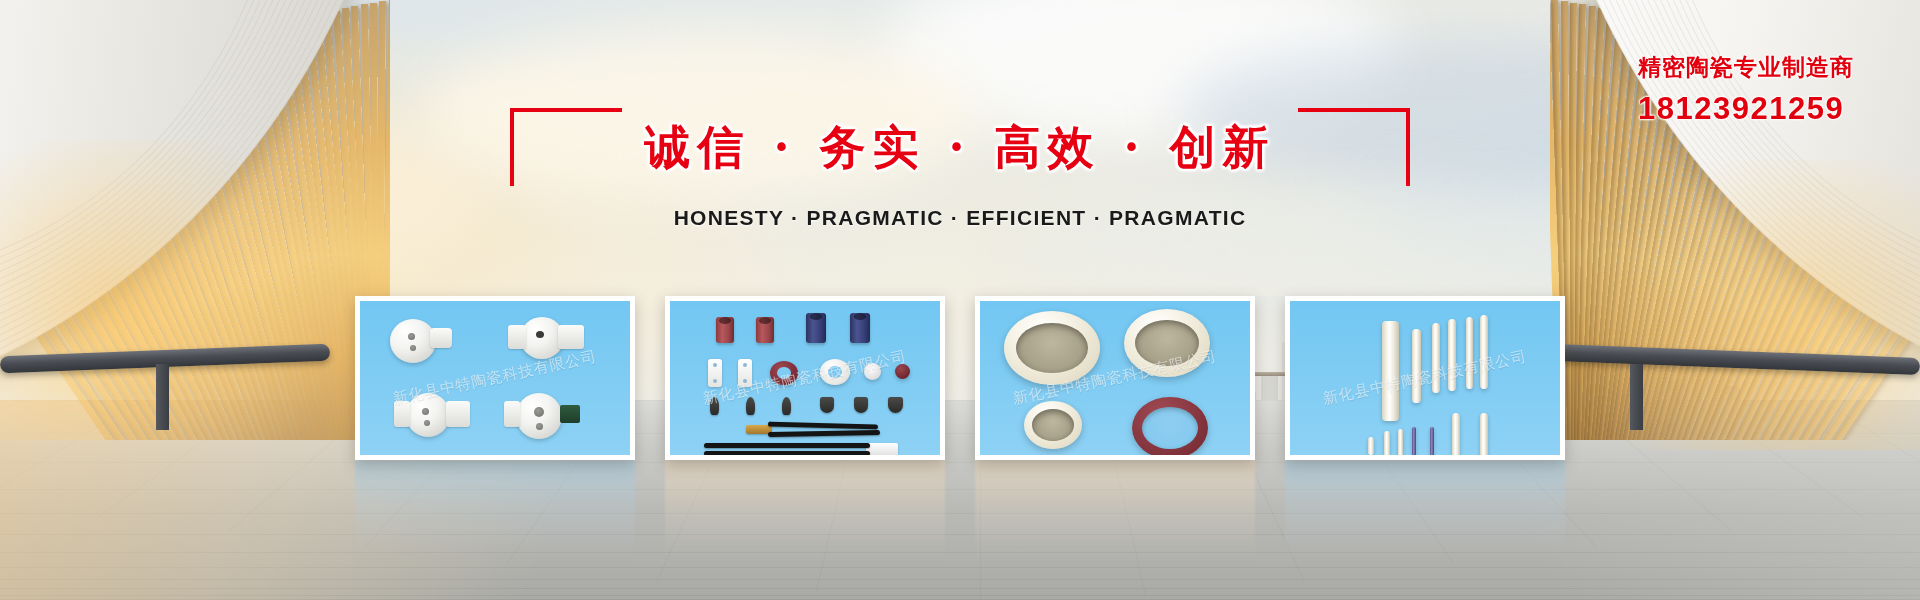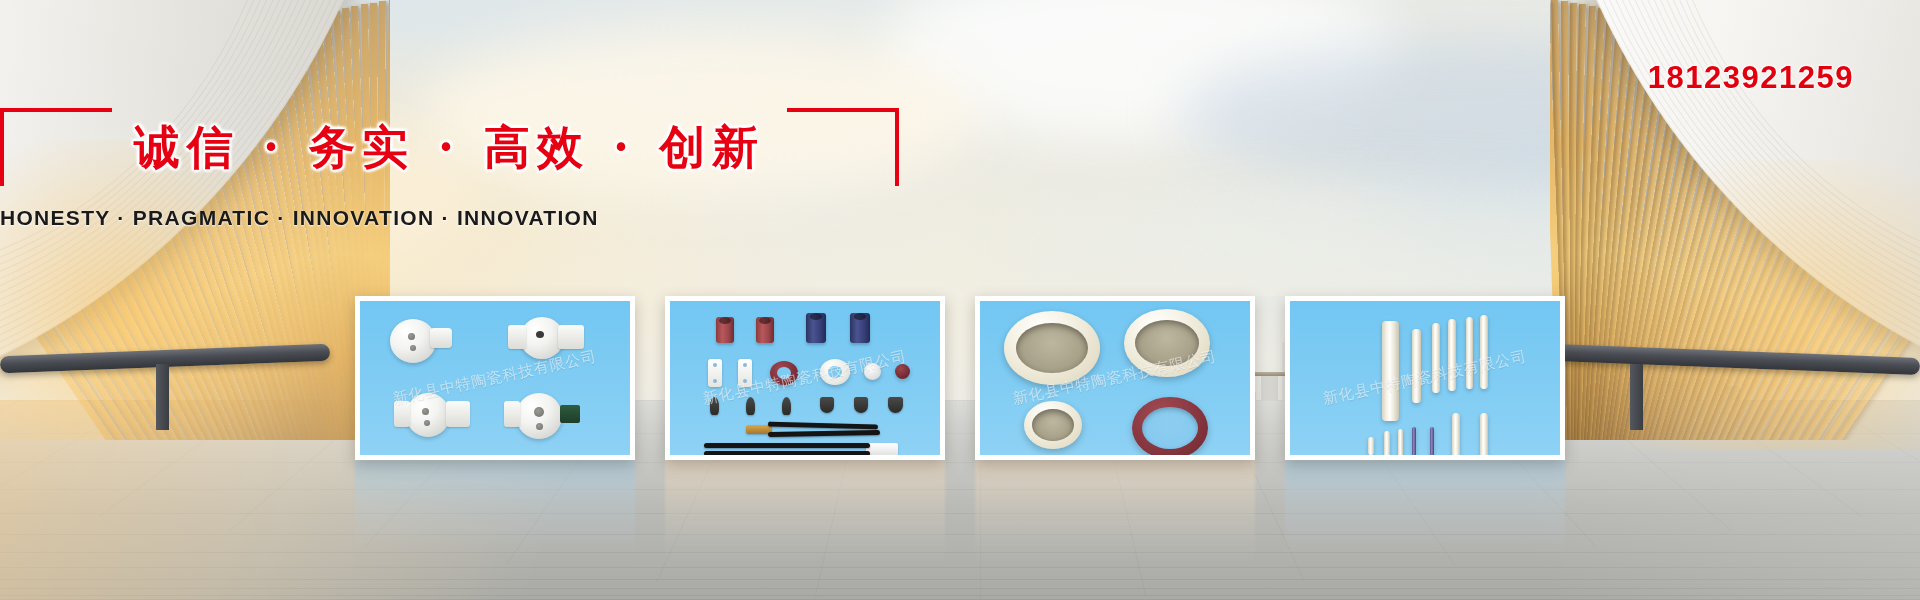--- a/index.html
+++ b/index.html
@@ -126,21 +126,21 @@
   .tiles .h{ left:0; right:0; height:1px; }
   .tiles .v{ top:0; bottom:0; width:1px; transform-origin:top center; }
 
   .floorshine{
     position:absolute; left:0; right:0; top:400px; height:110px;
     background:linear-gradient(180deg, rgba(255,255,255,.28) 0%, rgba(255,255,255,.10) 55%, rgba(255,255,255,0) 100%);
   }
 
   
   .headline{
-    position:absolute; left:0; right:0; top:108px; 
+    position:absolute; left:0; right:0; top:108px; text-align:center;
   }
   .hl-row{ display:inline-flex; align-items:center; justify-content:center; gap:0; }
   .brk{ width:112px; height:78px; position:relative; }
   .brk::before{
     content:""; position:absolute; background:#e60012;
   }
   .brk::after{
     content:""; position:absolute; background:#e60012;
   }
   .brk-l::before{ left:0; top:0; width:112px; height:4px; }
@@ -533,24 +533,25 @@
     <div class="reflect warm"></div>
     <div class="reflect"></div>
   </div>
 
   <div class="headline">
     <div class="hl-row">
       <span class="brk brk-l"></span>
       <span class="hl-cn">诚信 · 务实 · 高效 · 创新</span>
       <span class="brk brk-r"></span>
     </div>
-    <div class="hl-en">HONESTY · PRAGMATIC · INNOVATION · INNOVATION</div>
+    <div class="hl-en">HONESTY · PRAGMATIC · EFFICIENT · PRAGMATIC</div>
   </div>
 
   <div class="rblock">
+    <div class="rb-line rb-1">精密陶瓷专业制造商</div>
     <div class="rb-line rb-3">18123921259</div>
   </div>
 
   <div class="panels">
 
     <div class="panel">
       <div class="panel-inner">
 
         <div class="pt holder" style="left:30px; top:18px; width:46px; height:44px;">
           <div class="hole" style="left:18px; top:14px; width:7px; height:7px;"></div>

